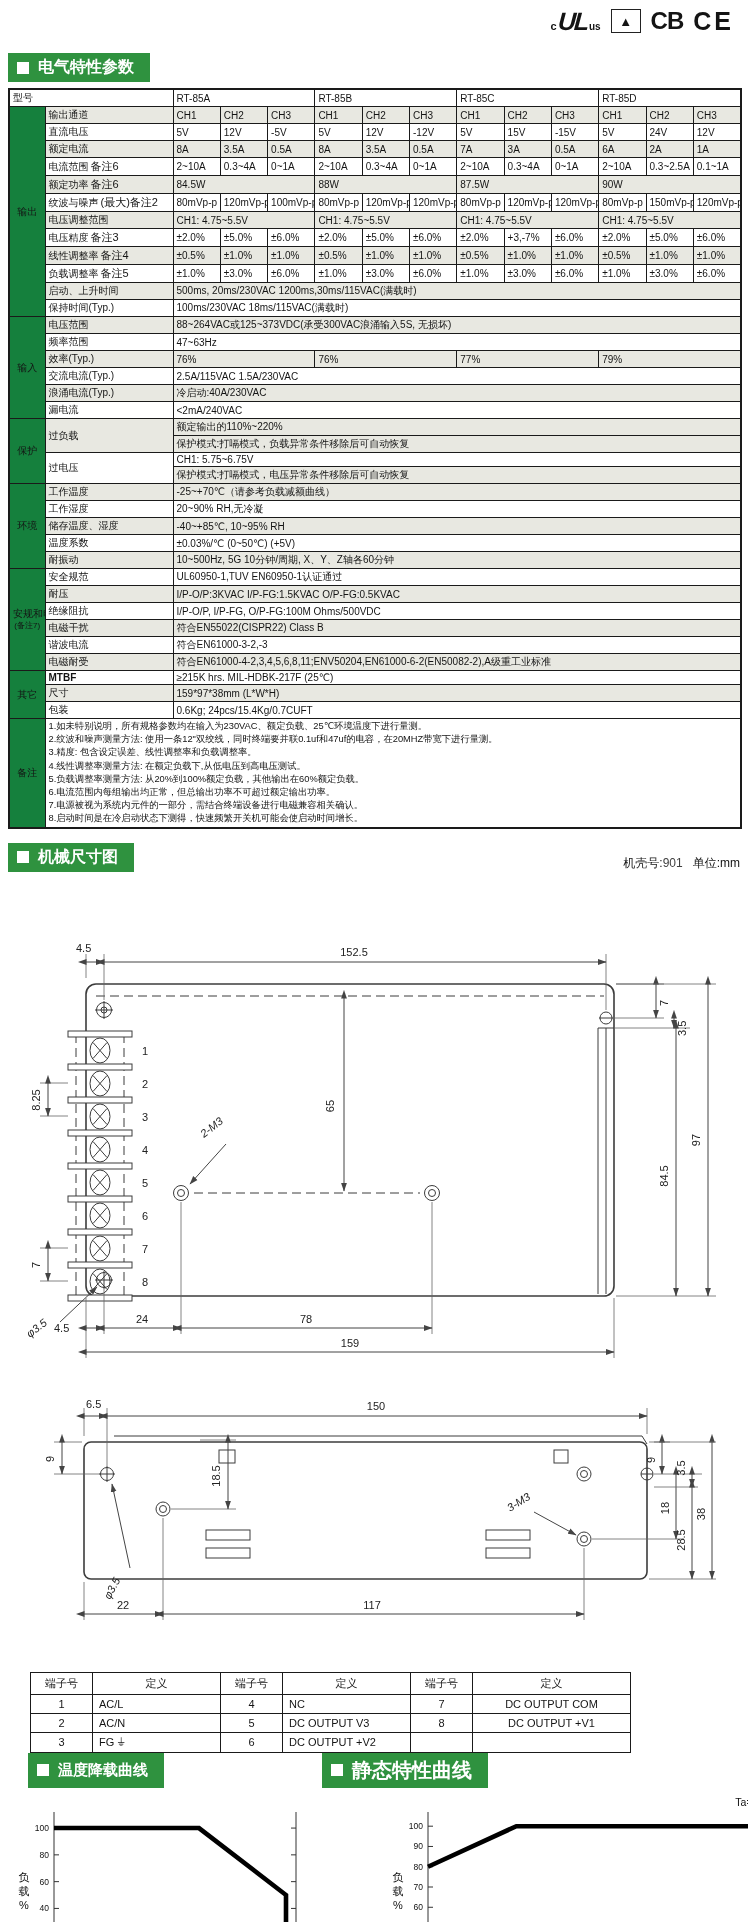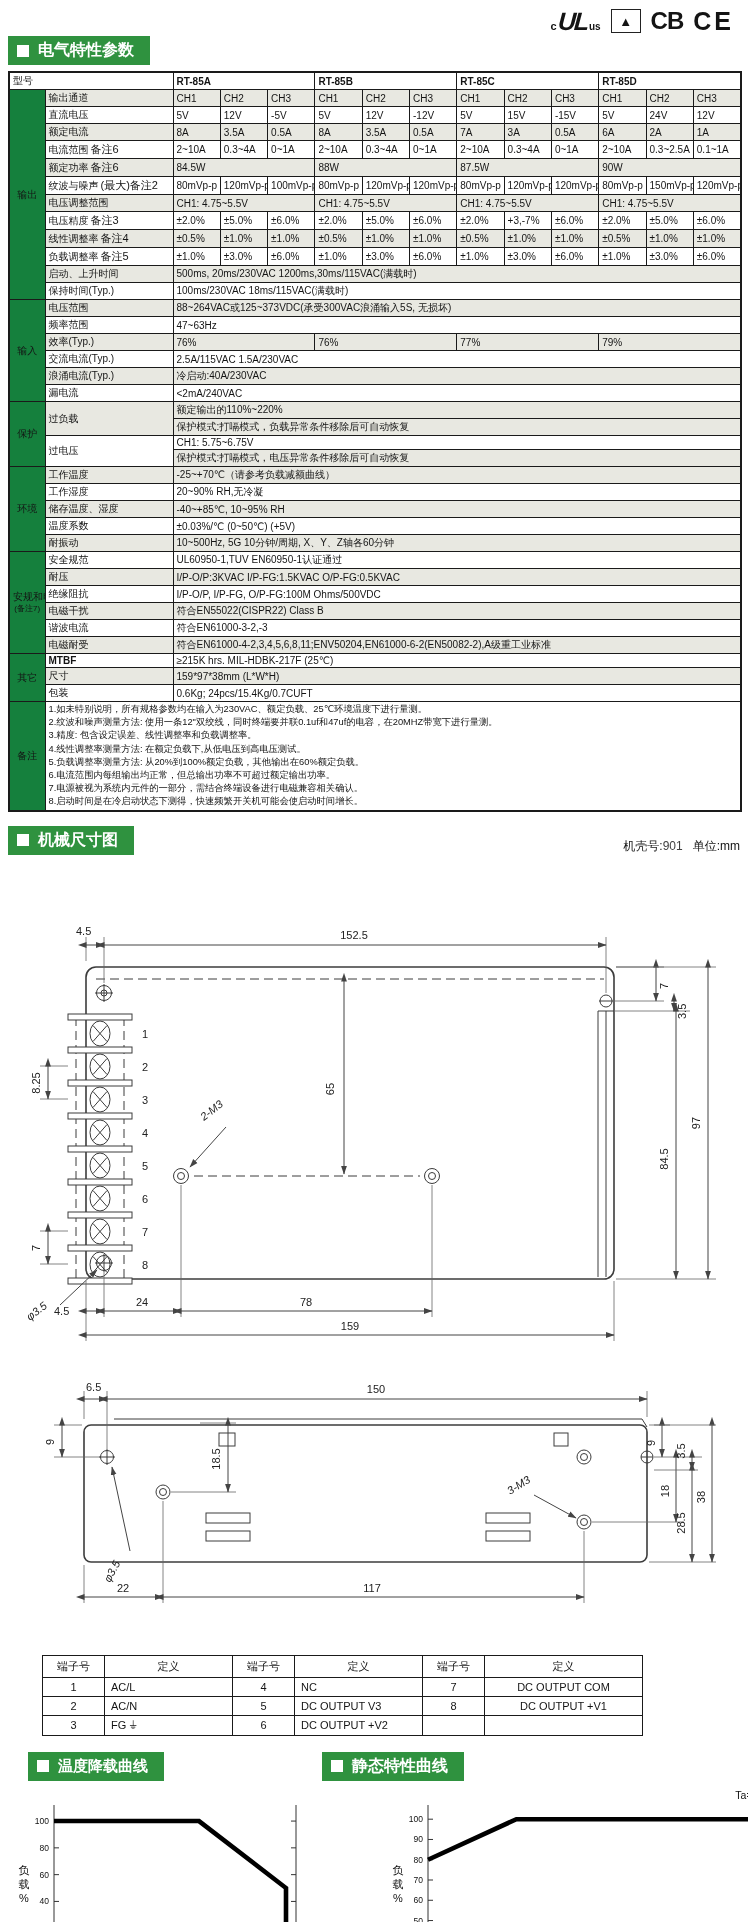--- a/index.html
+++ b/index.html
@@ -13,29 +13,29 @@
   .ul-c { font-size:11px; margin-right:1px; }
   .ul-main { font-size:25px; letter-spacing:-2px; line-height:0.9; font-style:italic; transform:skewX(-4deg); }
   .ul-us { font-size:10px; margin-left:2px; }
   .tuv-box { width:30px; height:24px; border:1.5px solid #222; display:flex; align-items:center; justify-content:center; font-size:13px; line-height:1; }
   .cb-mark { font-weight:900; font-size:24px; letter-spacing:-1px; }
   .ce-mark { font-weight:700; font-size:25px; letter-spacing:3px; }
 
   
   .badge { background:#2f923f; color:#fff; display:inline-flex; align-items:center; gap:9px; font-weight:bold; font-size:16px; padding:4px 16px 4px 9px; }
   .badge .sq { width:12px; height:12px; background:#fff; flex:0 0 auto; }
-  .sec1 { margin:2px 0 6px 8px; }
+  .sec1 { margin:19px 0 6px 8px; }
 
   
   table.spec { border-collapse:collapse; table-layout:fixed; width:732px; margin:0 0 0 8px; border:2px solid #1a1a1a; }
   table.spec td { border:1px solid #1a1a1a; font-size:10px; padding:1px 3px; height:14px; overflow:hidden; white-space:nowrap; }
   tr.shaded td { background:#e8e8e1; }
   tr.shaded td.cell-group, td.cell-group { background:#15803d; }
   td.cell-model-label { font-size:14px; padding-left:6px; }
-  td.cell-model { font-weight:bold; font-size:11px; padding-left:5px; }
+  td.cell-model { font-weight:normal; font-size:11px; padding-left:5px; }
   td.cell-group { text-align:center; font-size:13px; padding:0 1px; white-space:normal; word-break:break-all; line-height:1.35; }
   .group-sub { font-size:8px; }
   td.cell-label { font-size:10.5px; padding-left:4px; }
   .lab.b { font-weight:bold; }
   .note { font-size:11px; margin-left:2px; }
   td.cell-val { }
   td.cell-notes { white-space:normal; padding:3px 6px; }
   .note-line { font-size:9.3px; line-height:1.42; white-space:normal; }
 
   
@@ -49,31 +49,31 @@
   .dim { stroke:#444; stroke-width:1; fill:none; marker-start:url(#ar-s); marker-end:url(#ar-e); }
   .lead { stroke:#444; stroke-width:1; fill:none; marker-end:url(#ar-e); }
   .body-ln { stroke:#3c3c3c; stroke-width:1.6; fill:none; }
   .thin-ln { stroke:#3c3c3c; stroke-width:1; fill:none; }
   .dash-ln { stroke:#3c3c3c; stroke-width:1; fill:none; stroke-dasharray:9 5; }
   .dtx { font-size:11px; fill:#222; }
   .dtx-i { font-size:11px; fill:#222; font-style:italic; }
 
   
   .pin-title { font-size:13.5px; font-weight:600; margin:10px 0 4px 30px; }
-  table.pins { border-collapse:collapse; margin-left:42px; }
+  table.pins { border-collapse:collapse; margin-left:30px; }
   table.pins td, table.pins th { border:1px solid #1a1a1a; font-size:11px; font-weight:normal; padding:3px 6px; height:17px; }
   table.pins .num { text-align:center; width:62px; }
   table.pins .def { width:128px; }
   table.pins .def-w { width:158px;text-align:center; }
   table.pins tr.hdr td { text-align:center; }
 
   
-  .chart-badges { display:flex; margin-top:16px; }
+  .chart-badges { display:flex; }
   .sec3 { margin-left:28px; font-size:15px; }
-  .sec4 { margin-left:158px; font-size:16px; }
+  .sec4 { margin-left:158px; font-size:20px; }
   .charts { display:flex; margin-top:8px; }
   .chart-box { flex:0 0 auto; }
   .ctx { font-size:8.5px; fill:#111; }
   .ctx2 { font-size:8px; fill:#111; }
   .cxl { font-size:11.5px; fill:#111; }
   .cyl { font-size:11px; fill:#111; }
   .cann { font-size:10.5px; fill:#111; }
   .axis { stroke:#333; stroke-width:1; fill:none; }
   .curve { stroke:#000; stroke-width:4.6; fill:none; stroke-linejoin:miter; }
 </style>

